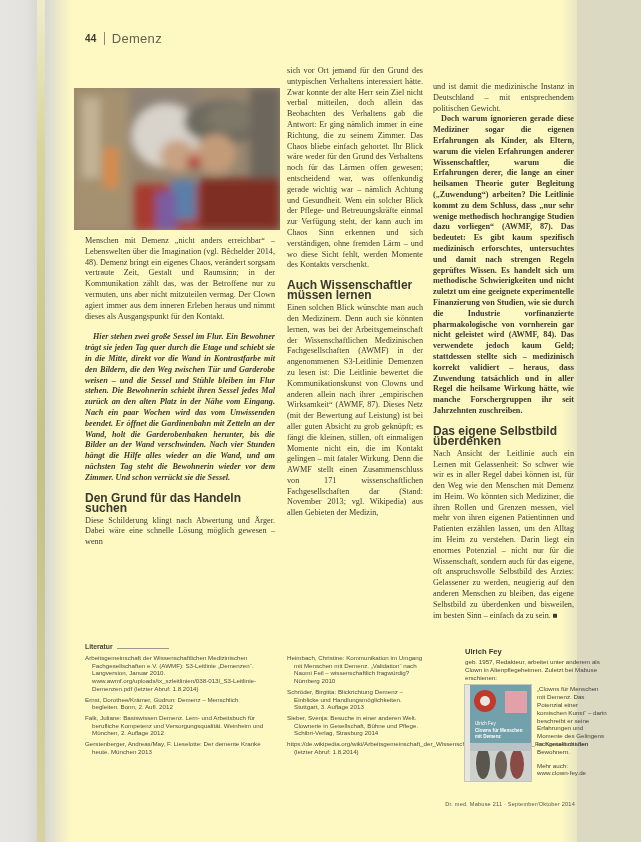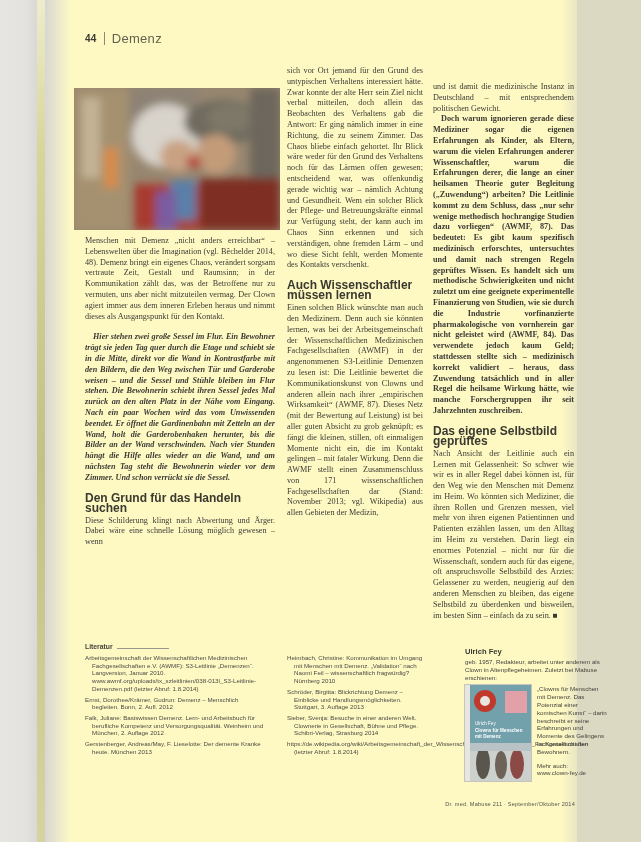--- a/index.html
+++ b/index.html
@@ -134,21 +134,21 @@
     <div class="body-text">
       <p>Einen solchen Blick wünschte man auch den Medizinern. Denn auch sie könnten lernen, was bei der Arbeitsgemeinschaft der Wissenschaftlichen Medizinischen Fachgesellschaften (AWMF) in der angenommenen S3-Leitlinie Demenzen zu lesen ist: Die Leitlinie bewertet die Kommunikationskunst von Clowns und anderen allein nach ihrer „empirischen Wirksamkeit“ (AWMF, 87). Dieses Netz (mit der Bewertung auf Leistung) ist bei aller guten Absicht zu grob geknüpft; es fängt die kleinen, stillen, oft einmaligen Momente nicht ein, die im Kontakt gelingen – mit fataler Wirkung. Denn die AWMF stellt einen Zusammenschluss von 171 wissenschaftlichen Fachgesellschaften dar (Stand: November 2013; vgl. Wikipedia) aus allen Gebieten der Medizin,</p>
     </div>
   </div>
 
   <div id="col3" class="col">
     <div class="body-text">
       <p>und ist damit die medizinische Instanz in Deutschland – mit entsprechendem politischen Gewicht.</p>
       <p>Doch warum ignorieren gerade diese Mediziner sogar die eigenen Erfahrungen als Kinder, als Eltern, warum die vielen Erfahrungen anderer Wissenschaftler, warum die Erfahrungen derer, die lange an einer heilsamen Theorie guter Begleitung („Zuwendung“) arbeiten? Die Leitlinie kommt zu dem Schluss, dass „nur sehr wenige methodisch hochrangige Studien dazu vorliegen“ (AWMF, 87). Das bedeutet: Es gibt kaum spezifisch medizinisch erforschtes, untersuchtes und damit nach strengen Regeln geprüftes Wissen. Es handelt sich um methodische Schwierigkeiten und nicht zuletzt um eine geeignete experimentelle Finanzierung von Studien, wie sie durch die Industrie vorfinanzierte pharmakologische von vornherein gar nicht geleistet wird (AWMF, 84). Das verwendete jedoch kaum Geld; stattdessen stellte sich – medizinisch korrekt validiert – heraus, dass Zuwendung tatsächlich und in aller Regel die heilsame Wirkung hätte, wie manche Forschergruppen ihr seit Jahrzehnten zuschreiben.</p>
     </div>
-    <h3 class="art-heading">Das eigene Selbstbild geprüftes</h3>
+    <h3 class="art-heading">Das eigene Selbstbild überdenken</h3>
     <div class="body-text">
       <p class="endmark-para">Nach Ansicht der Leitlinie auch ein Lernen mit Gelassenheit: So schwer wie wir es in aller Regel dabei können ist, für den Weg wie den Menschen mit Demenz im Heim. Wo könnten sich Mediziner, die ihren Rollen und Grenzen messen, viel mehr von ihren eigenen Patientinnen und Patienten erzählen lassen, um den Alltag im Heim zu verstehen. Darin liegt ein enormes Potenzial – nicht nur für die Wissenschaft, sondern auch für das eigene, oft anspruchsvolle Selbstbild des Arztes: Gelassener zu werden, neugierig auf den anderen Menschen zu bleiben, das eigene Selbstbild zu überdenken und bisweilen, im besten Sinn – einfach da zu sein. ■</p>
     </div>
   </div>
 
   <div id="lit1" class="lit-block">
     <div class="lit-label-row">
       <span class="lit-label">Literatur</span>
       <span class="lit-rule"></span>
     </div>

